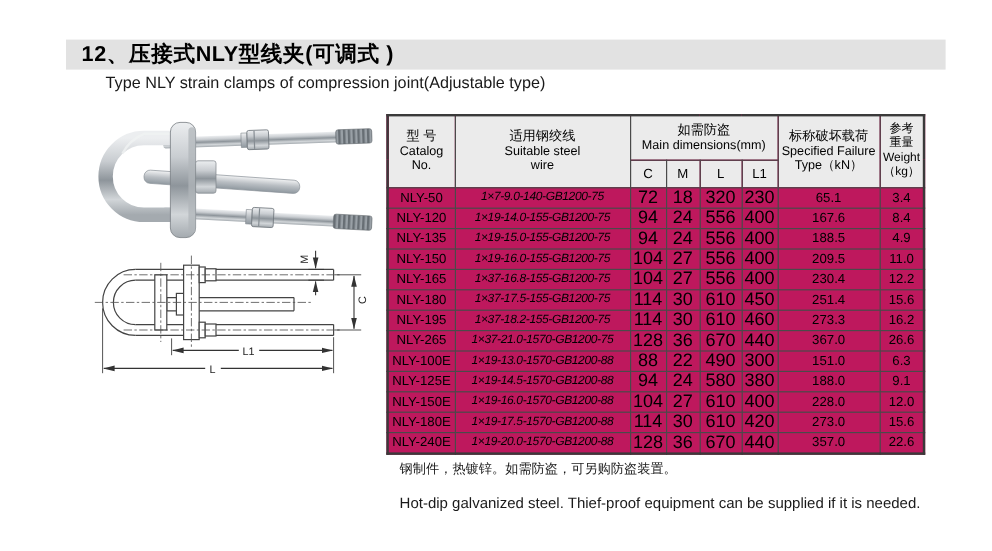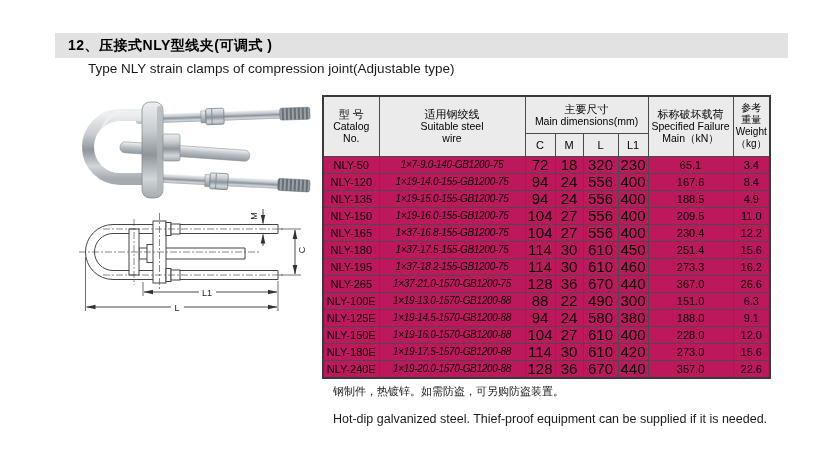--- a/index.html
+++ b/index.html
@@ -4,21 +4,21 @@
 <style>
   * { margin:0; padding:0; box-sizing:border-box; }
   body { background:#fff; }
   #page {
     position:relative; width:827px; height:459px; background:#ffffff;
     font-family:"Liberation Sans","DejaVu Sans",sans-serif; color:#111; overflow:hidden;
   }
   .title-bar {
     position:absolute; left:55px; top:33px; width:733px; height:25px;
     background:#e2e2e2; line-height:25px; padding-left:13px;
-    font-size:14px; font-weight:bold; color:#000; letter-spacing:0.5px;
+    font-size:18px; font-weight:bold; color:#000; letter-spacing:0.5px;
   }
   .subtitle {
     position:absolute; left:88px; top:61px; font-size:13.5px; color:#1a1a1a;
   }
   .photo-wrap { position:absolute; left:58px; top:98px; }
   .diagram-wrap { position:absolute; left:73px; top:203px; }
 
   table.spec {
     position:absolute; left:322px; top:95px;
     border-collapse:collapse; table-layout:fixed; width:447px;
@@ -190,27 +190,27 @@
           <div class="hl">型 号</div>
           <div class="hl en">Catalog</div>
           <div class="hl en">No.</div>
         </th>
         <th rowspan="2">
           <div class="hl">适用钢绞线</div>
           <div class="hl en">Suitable steel</div>
           <div class="hl en">wire</div>
         </th>
         <th colspan="4">
-          <div class="hl">主要尺寸</div>
+          <div class="hl">如需防盗</div>
           <div class="hl en">Main dimensions(mm)</div>
         </th>
         <th rowspan="2">
           <div class="hl">标称破坏载荷</div>
           <div class="hl en">Specified Failure</div>
-          <div class="hl en">Main（kN）</div>
+          <div class="hl en">Type（kN）</div>
         </th>
         <th rowspan="2">
           <div class="hl sm">参考</div>
           <div class="hl sm">重量</div>
           <div class="hl sm">Weight</div>
           <div class="hl sm">（kg）</div>
         </th>
       </tr>
       <tr class="hrow2">
         <th>C</th>

